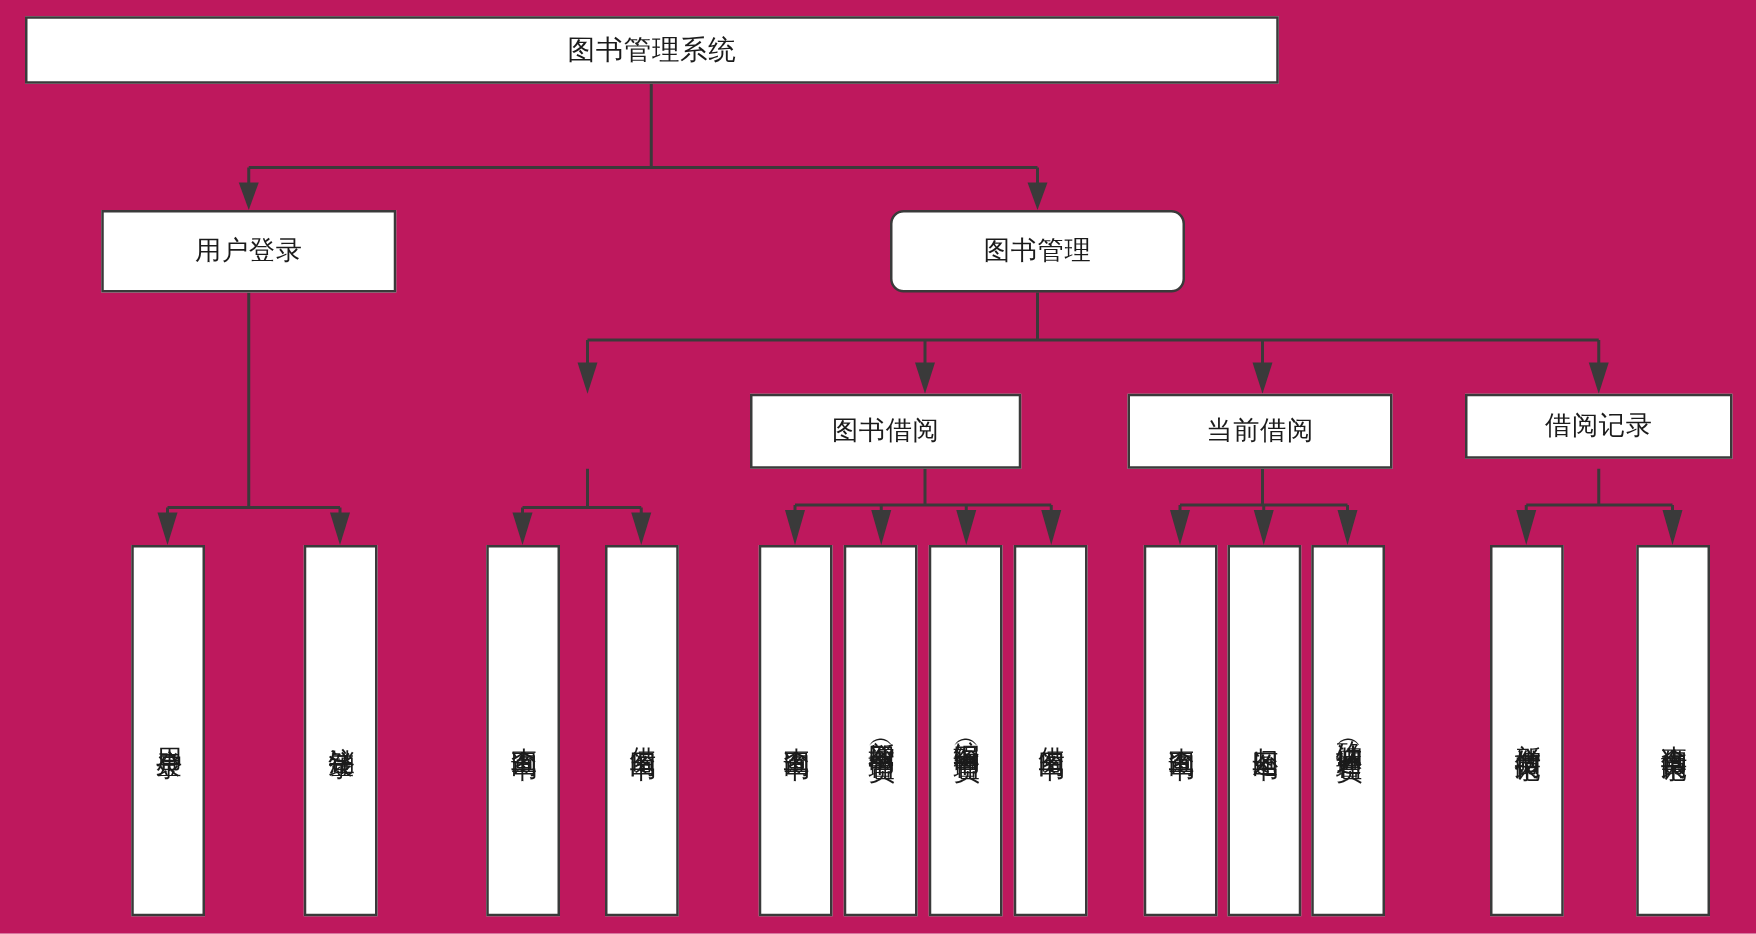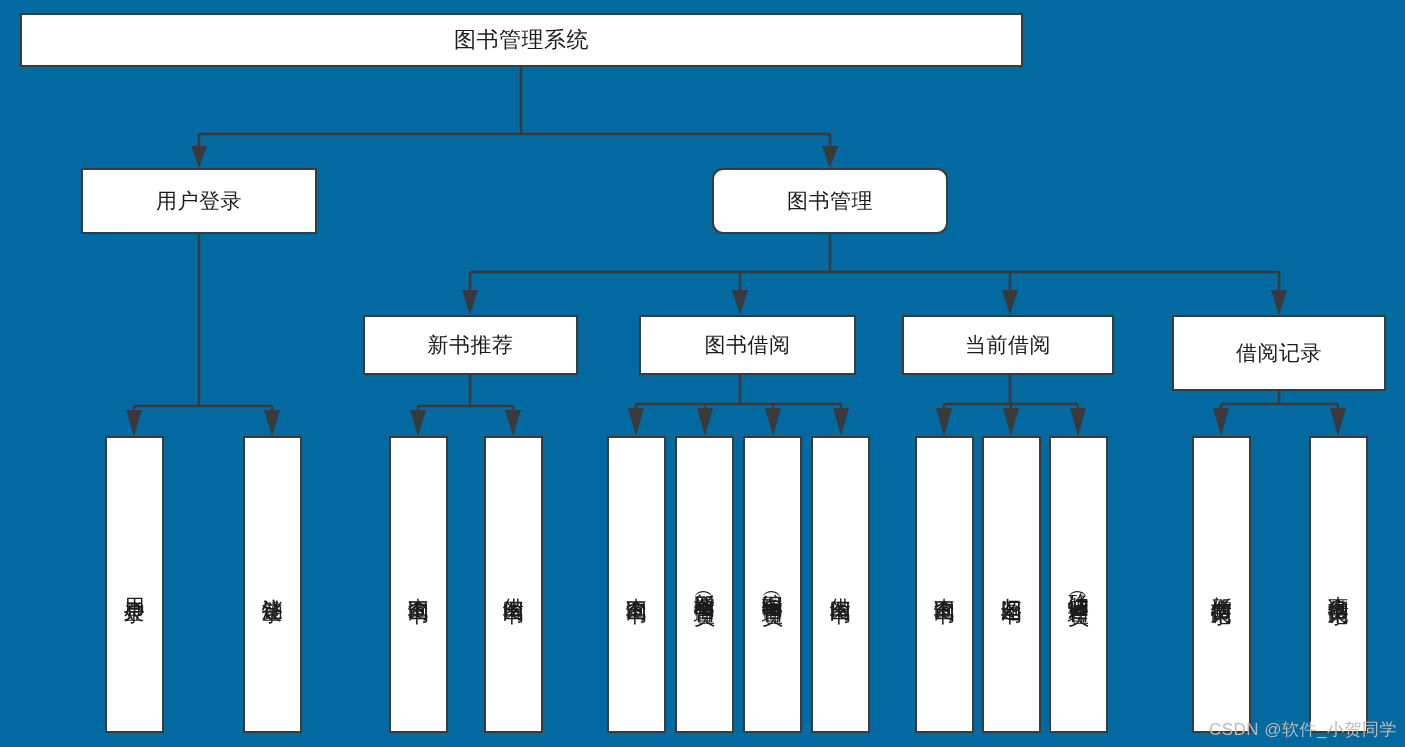--- a/index.html
+++ b/index.html
@@ -7,21 +7,21 @@
     padding: 0;
     background: #ffffff;
   }
   body {
     font-family: "Liberation Sans", "DejaVu Sans", sans-serif;
   }
   #canvas {
     position: relative;
     width: 1405px;
     height: 747px;
-    background: #0369a1;
+    background: #be185d;
     overflow: hidden;
   }
   
   .node {
     position: absolute;
     box-sizing: border-box;
     background: #ffffff;
     border: 2px solid #3a3a3a;
     display: flex;
     align-items: center;
@@ -38,23 +38,23 @@
   
   #node-root { left: 20px;  top: 13px;  width: 1003px; height: 54px; }
   #node-root .label { font-size: 22px; }
 
   
   #node-user-login { left: 81px;  top: 168px; width: 236px; height: 66px; }
   #node-book-mgmt  { left: 712px; top: 168px; width: 236px; height: 66px; border-radius: 11px; }
 
   
   #node-new-book-rec { left: 363px;  top: 315px; width: 215px; height: 60px; }
-  #node-book-borrow  { left: 639px;  top: 315px; width: 217px; height: 60px; }
+  #node-book-borrow  { left: 600px;  top: 315px; width: 217px; height: 60px; }
   #node-current-borrow { left: 902px; top: 315px; width: 212px; height: 60px; }
-  #node-borrow-record { left: 1172px; top: 315px; width: 214px; height: 76px; }
+  #node-borrow-record { left: 1172px; top: 315px; width: 214px; height: 52px; }
 
   
   .leaf {
     position: absolute;
     box-sizing: border-box;
     background: #ffffff;
     border: 2px solid #3a3a3a;
     top: 436px;
     height: 297px;
     width: 59px;
@@ -171,23 +171,20 @@
     <span class="label">图书管理系统</span>
   </div>
 
   <div class="node" id="node-user-login">
     <span class="label">用户登录</span>
   </div>
   <div class="node" id="node-book-mgmt">
     <span class="label">图书管理</span>
   </div>
 
-  <div class="node" id="node-new-book-rec">
-    <span class="label">新书推荐</span>
-  </div>
   <div class="node" id="node-book-borrow">
     <span class="label">图书借阅</span>
   </div>
   <div class="node" id="node-current-borrow">
     <span class="label">当前借阅</span>
   </div>
   <div class="node" id="node-borrow-record">
     <span class="label">借阅记录</span>
   </div>
 
@@ -228,15 +225,14 @@
     <span class="vlabel">确认归还（管理员）</span>
   </div>
 
   <div class="leaf" style="left:1192px">
     <span class="vlabel">新增借阅记录</span>
   </div>
   <div class="leaf" style="left:1309px">
     <span class="vlabel">查询借阅记录</span>
   </div>
 
-  <div id="watermark">CSDN @软件_小贺同学</div>
 
 </div>
 
 </body></html>

